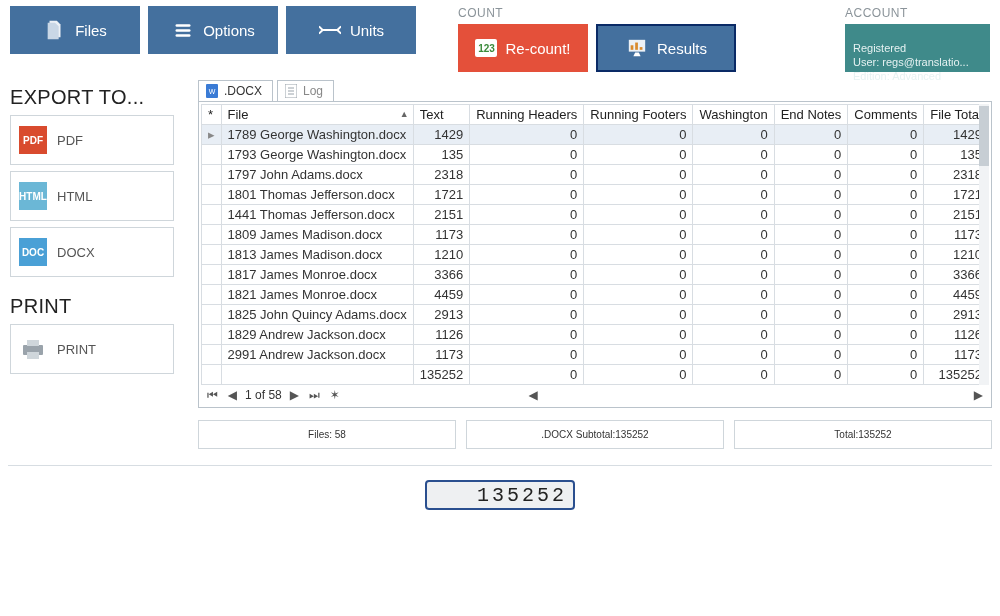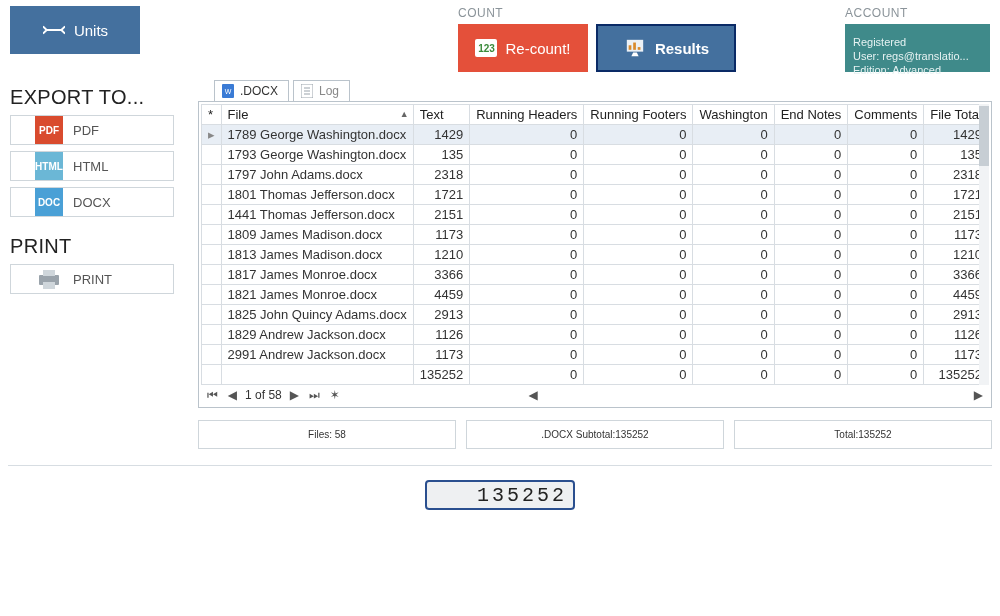--- a/index.html
+++ b/index.html
@@ -4,33 +4,33 @@
 <style>
   * { box-sizing: border-box; margin: 0; padding: 0; }
   body { font-family: "Segoe UI", Arial, sans-serif; font-size: 13px; color: #333; background: #fff; width: 1000px; }
   .top { display: flex; padding: 6px 10px 2px 10px; gap: 8px; }
   .col { display: flex; flex-direction: column; }
   .section-label { color: #8b949a; font-size: 12px; font-weight: 500; letter-spacing: 0.5px; margin-bottom: 4px; }
   .btn-row { display: flex; gap: 8px; }
   .bigbtn { width: 130px; height: 48px; display: flex; align-items: center; justify-content: center; gap: 8px; border: 1px solid transparent; cursor: pointer; color: #fff; font-size: 15px; }
   .blue { background: #44709e; }
   .red { background: #e4503a; }
-  .teal-active { background: #44709e; border: 2px solid #0a2a66; font-weight: bold; }
-  .account-box { background: #3f8a8a; color: #e6f2f2; font-size: 11px; padding: 12px 8px; width: 145px; height: 48px; line-height: 1.25; }
+  .teal-active { background: #44709e; border: 2px solid #0a2a66; }
+  .account-box { background: #3f8a8a; color: #e6f2f2; font-size: 11px; padding: 18px 8px; width: 145px; height: 48px; line-height: 1.25; }
   .bigbtn .ico { width: 24px; height: 24px; display: flex; align-items: center; justify-content: center; font-size: 16px; }
   .main { display: flex; padding: 6px 8px 2px 10px; gap: 24px; }
   .leftpanel { width: 170px; }
   .left-h { font-family: "Segoe UI Light","Segoe UI",Arial; font-size: 20px; font-weight: 300; color: #222; margin: 6px 0 6px 0; letter-spacing: 0.3px; }
-  .exportbtn { border: 1px solid #cfd6db; height: 30px; display: flex; align-items: center; gap: 10px; padding-left: 24px; margin-bottom: 6px; cursor: pointer; font-size: 13px; color: #555; }
+  .exportbtn { border: 1px solid #cfd6db; height: 50px; display: flex; align-items: center; gap: 10px; padding-left: 8px; margin-bottom: 6px; cursor: pointer; font-size: 13px; color: #555; }
   .exportbtn .badge { width: 28px; height: 28px; display: flex; align-items: center; justify-content: center; color: #fff; font-size: 10px; font-weight: 600; }
   .b-pdf { background: #d94b2e; }
   .b-html { background: #6bb7d6; }
   .b-doc { background: #4aa0d6; }
   .rightpanel { flex: 1; display: flex; flex-direction: column; }
-  .tabs { display: flex; gap: 4px; margin-left: 16px; }
+  .tabs { display: flex; gap: 4px; margin-left: 0; }
   .tab { border: 1px solid #bac3cb; border-bottom: none; padding: 3px 10px 3px 6px; display: flex; align-items: center; gap: 5px; font-size: 12px; background: #fff; cursor: pointer; }
   .tab.inactive { color: #888; }
   .tab .ti { width: 14px; height: 14px; display: inline-flex; align-items: center; justify-content: center; font-size: 10px; }
   .gridwrap { border: 1px solid #bac3cb; padding: 2px 2px 2px 2px; }
   .grid-scroll { position: relative; }
   table.grid { width: 100%; border-collapse: collapse; font-size: 13px; }
   table.grid th, table.grid td { border: 1px solid #d8dde2; padding: 2px 6px; white-space: nowrap; }
   table.grid th { background: #fff; font-weight: 400; text-align: left; color: #222; position: relative; }
   table.grid td.num { text-align: right; }
   table.grid tr.sel td { background: #e8eef5; }
@@ -48,20 +48,39 @@
   .sort-ind { position:absolute; right:4px; top:4px; font-size:9px; color:#666; }
 </style>
 </head>
 <body>
 
 <div class="top">
   <div class="col" style="width:440px;">
     <div class="btn-row">
       <div class="bigbtn blue">
         <span class="ico">
+          <svg width="22" height="22" viewBox="0 0 24 24">
+              <path fill="#fff" d="M6 2h8l4 4v14H6z" opacity="0.9"></path>
+              <path fill="#c9d7e6" d="M4 4h8l4 4v14H4z"></path>
+            </svg>
+        </span>
+        <span>Files</span>
+      </div>
+      <div class="bigbtn blue">
+        <span class="ico">
+          <svg width="20" height="20" viewBox="0 0 24 24">
+              <rect x="3" y="5" width="18" height="3" rx="1.5" fill="#fff"></rect>
+              <rect x="3" y="11" width="18" height="3" rx="1.5" fill="#fff"></rect>
+              <rect x="3" y="17" width="18" height="3" rx="1.5" fill="#fff"></rect>
+            </svg>
+        </span>
+        <span>Options</span>
+      </div>
+      <div class="bigbtn blue">
+        <span class="ico">
           <svg width="22" height="20" viewBox="0 0 24 20">
               <path d="M4 10 L0 6 M4 10 L0 14 M4 10 H20 M20 10 L24 6 M20 10 L24 14" stroke="#fff" stroke-width="2" fill="none"></path>
             </svg>
         </span>
         <span>Units</span>
       </div>
     </div>
   </div>
 
   <div class="col" style="width:290px;">

